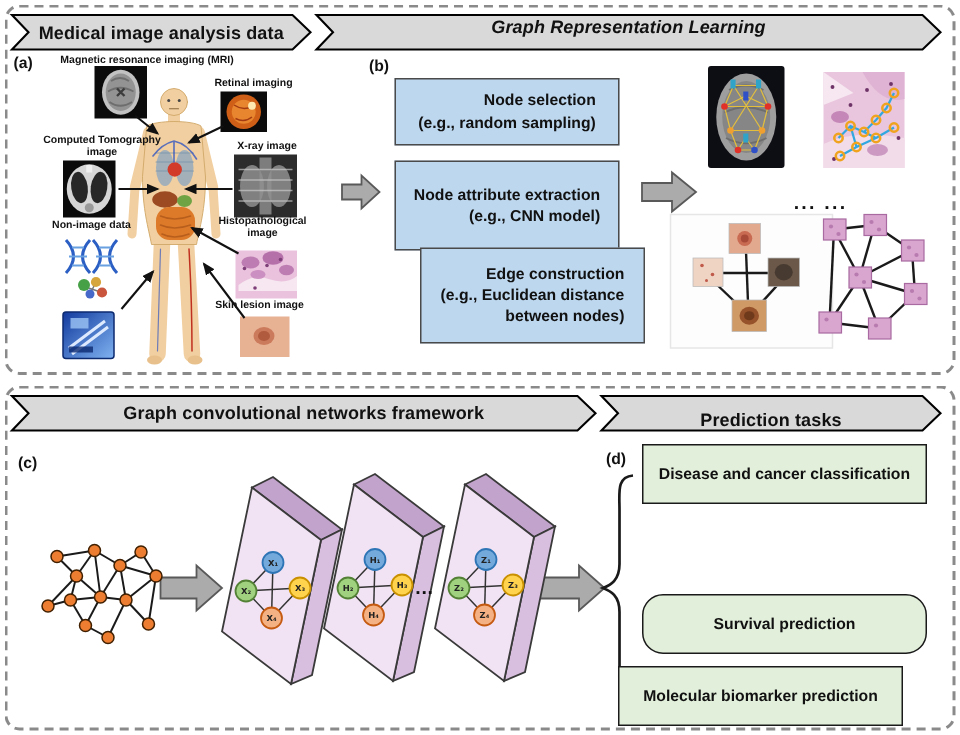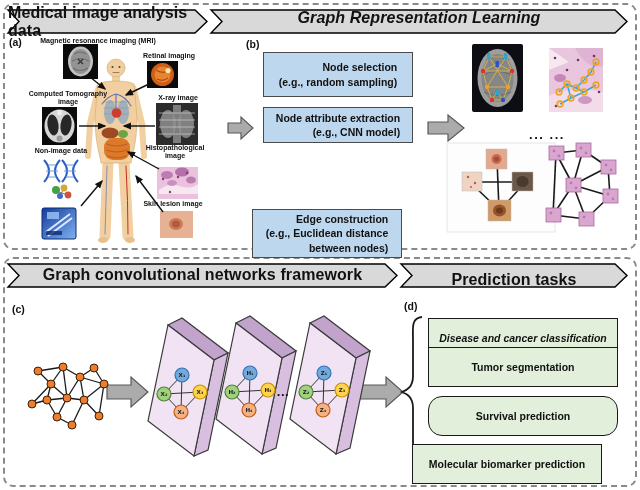--- a/index.html
+++ b/index.html
@@ -3,21 +3,21 @@
 <meta charset="utf-8">
 <style>
   html,body{margin:0;padding:0;background:#ffffff;}
   .canvas{position:relative;width:640px;height:490px;background:#ffffff;overflow:hidden;
           font-family:"Liberation Sans",sans-serif;}
   .panel{position:absolute;border:2px dashed #8a8a8a;border-radius:10px;box-sizing:border-box;background:#fff;}
   .panel.top{left:3px;top:3px;width:634px;height:247px;}
   .panel.bottom{left:3px;top:257px;width:634px;height:230px;}
   svg.art{position:absolute;left:0;top:0;width:640px;height:490px;z-index:1;}
   .txt{position:absolute;z-index:2;color:#111;font-weight:bold;}
-  .hdr{display:flex;align-items:center;justify-content:center;font-size:16px;letter-spacing:.1px;}
+  .hdr{display:flex;align-items:center;justify-content:center;font-size:12px;letter-spacing:.1px;text-align:right;}
   .cap{font-size:7px;text-align:center;line-height:1.15;white-space:pre-line;}
   .seclbl{font-size:10.5px;}
   .bluebox{position:absolute;z-index:2;background:#bdd7ee;border:1.4px solid #4a4a4a;
            display:flex;align-items:center;justify-content:center;text-align:right;
            font-size:10.5px;font-weight:bold;line-height:1.35;white-space:pre-line;box-sizing:border-box;color:#111;}
   .greenbox{position:absolute;z-index:2;background:#e2efda;border:1.5px solid #1a1a1a;
            display:flex;align-items:center;justify-content:center;text-align:center;
            font-size:10.5px;font-weight:bold;box-sizing:border-box;color:#111;}
   .dots{font-size:13px;letter-spacing:1.5px;text-align:center;}
   .nodelbl{font-family:"DejaVu Sans",sans-serif;font-size:5.6px;font-weight:bold;fill:#222;}
@@ -400,27 +400,26 @@
   <div class="txt cap" style="left:28px;top:90px;width:80px;">Computed Tomography
 image</div>
   <div class="txt cap" style="left:153px;top:94px;width:50px;">X-ray image</div>
   <div class="txt cap" style="left:28px;top:147px;width:66px;">Non-image data</div>
   <div class="txt cap" style="left:144px;top:144px;width:62px;">Histopathological
 image</div>
   <div class="txt cap" style="left:141px;top:200px;width:64px;">Skin lesion image</div>
 
   <div class="bluebox" style="left:263px;top:52px;width:150px;height:45px;">Node selection
 (e.g., random sampling)</div>
-  <div class="bluebox" style="left:263px;top:107px;width:150px;height:36px;">Node attribute extraction
+  <div class="bluebox" style="left:263px;top:107px;width:150px;height:60px;">Node attribute extraction
 (e.g., CNN model)</div>
-  <div class="bluebox" style="left:252px;top:165px;width:150px;height:49px;margin-top:44px;">Edge construction
+  <div class="bluebox" style="left:280px;top:165px;width:150px;height:64px;">Edge construction
 (e.g., Euclidean distance
 between nodes)</div>
 
   <div class="txt dots" style="left:518px;top:127px;width:58px;">... ...</div>
   <div class="txt dots" style="left:271px;top:384px;width:24px;letter-spacing:.5px;">...</div>
 
-  <div class="greenbox" style="left:428px;top:318px;width:190px;height:40px;font-style:italic;">Disease and cancer classification</div>
-  <div class="greenbox" style="left:428px;top:347px;width:190px;height:40px;">Tumor segmentation</div>
+  <div class="greenbox" style="left:428px;top:296px;width:190px;height:40px;">Disease and cancer classification</div>
   <div class="greenbox" style="left:428px;top:396px;width:190px;height:40px;border-radius:14px;">Survival prediction</div>
   <div class="greenbox" style="left:412px;top:444px;width:190px;height:40px;">Molecular biomarker prediction</div>
 
 </div>
 
 </body></html>

